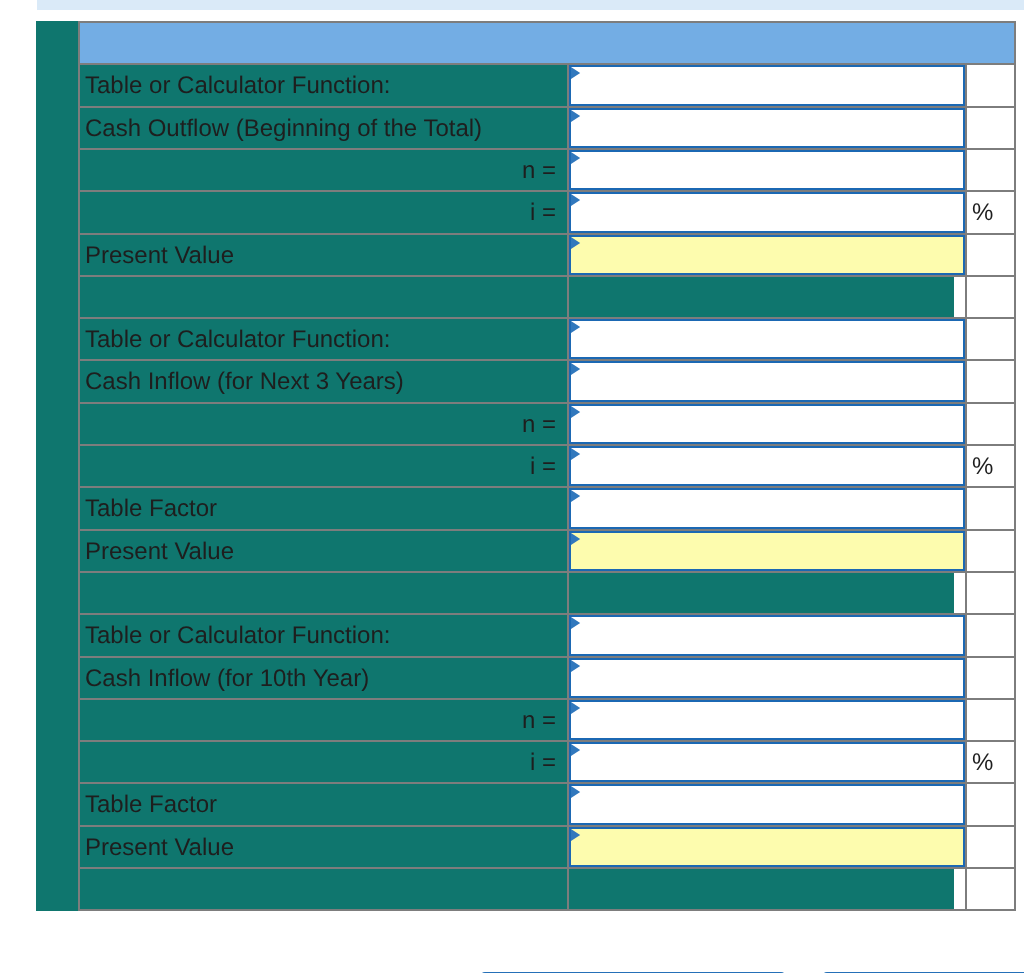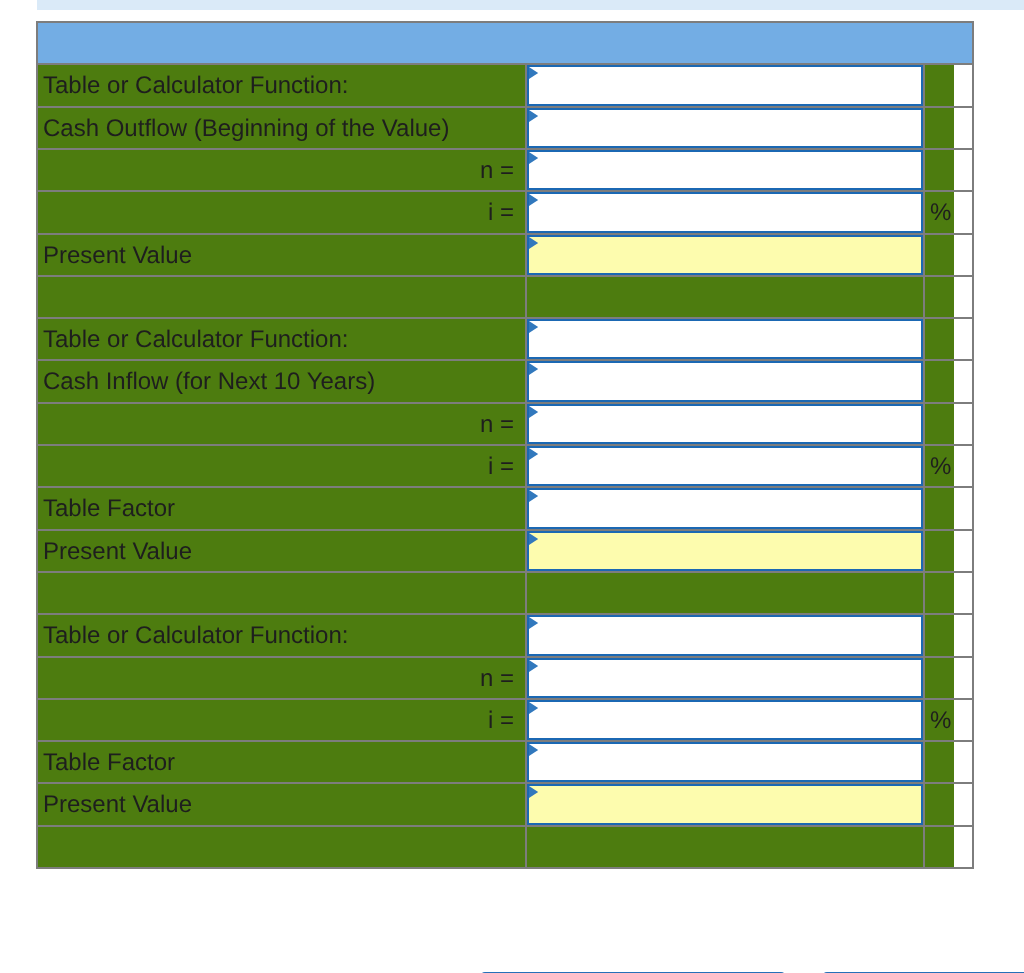--- a/index.html
+++ b/index.html
@@ -1,21 +1,21 @@
 <!DOCTYPE html>
 <html><head>
 <meta charset="utf-8">
 <title>Worksheet</title>
 <style>
   html,body{margin:0;padding:0;background:#ffffff;overflow:hidden;}
   body{width:1024px;height:973px;overflow:hidden;font-family:"Liberation Sans",sans-serif;
        -webkit-font-smoothing:antialiased;text-rendering:geometricPrecision;}
   #page{position:relative;width:1024px;height:973px;}
   .topstrip{position:absolute;left:37px;top:0;right:0;height:10px;background:#daeaf8;}
-  .sheet{position:absolute;left:36.4px;top:21.4px;width:918px;box-sizing:border-box;background:#4d7c0f;}
+  .sheet{position:absolute;left:36.4px;top:21.4px;width:918px;box-sizing:border-box;background:#0f766e;padding-left:42px;}
   table{border-collapse:collapse;width:100%;table-layout:fixed;border:2px solid #7d7d7d;}
   .lbl,.rt,.pct{will-change:transform;}
   td{border:2px solid #7d7d7d;padding:0;height:42.3px;box-sizing:border-box;vertical-align:middle;}
   .c1{width:489px;}
   .c2{width:398px;}
   .c3{width:49px;}
   .hdr{background:#73ade4;height:42px;border:none;}
   .lbl,.rt,.pct{font-size:24px;color:#1e1e1e;line-height:1;padding-top:2.2px;}
   .lbl{padding-left:5px;}
   .rt{text-align:right;padding-right:11px;}
@@ -48,21 +48,21 @@
               <div class="field">
                 <svg class="arrow" viewBox="0 0 9.6 12" aria-hidden="true">
                   <path d="M0 0 L9.2 6 L0 12 Z" fill="#3178bd"></path>
                 </svg>
                 <span class="fval"></span>
               </div>
             </td>
             <td class="c3 pct"><span></span></td>
           </tr>
           <tr>
-            <td class="c1 lbl"><span>Cash Outflow (Beginning of the Value)</span></td>
+            <td class="c1 lbl"><span>Cash Outflow (Beginning of the Total)</span></td>
             <td class="c2">
               <div class="field">
                 <svg class="arrow" viewBox="0 0 9.6 12" aria-hidden="true">
                   <path d="M0 0 L9.2 6 L0 12 Z" fill="#3178bd"></path>
                 </svg>
                 <span class="fval"></span>
               </div>
             </td>
             <td class="c3 pct"><span></span></td>
           </tr>
@@ -113,21 +113,21 @@
               <div class="field">
                 <svg class="arrow" viewBox="0 0 9.6 12" aria-hidden="true">
                   <path d="M0 0 L9.2 6 L0 12 Z" fill="#3178bd"></path>
                 </svg>
                 <span class="fval"></span>
               </div>
             </td>
             <td class="c3 pct"><span></span></td>
           </tr>
           <tr>
-            <td class="c1 lbl"><span>Cash Inflow (for Next 10 Years)</span></td>
+            <td class="c1 lbl"><span>Cash Inflow (for Next 3 Years)</span></td>
             <td class="c2">
               <div class="field">
                 <svg class="arrow" viewBox="0 0 9.6 12" aria-hidden="true">
                   <path d="M0 0 L9.2 6 L0 12 Z" fill="#3178bd"></path>
                 </svg>
                 <span class="fval"></span>
               </div>
             </td>
             <td class="c3 pct"><span></span></td>
           </tr>
@@ -179,20 +179,32 @@
             </td>
             <td class="c3 pct"><span></span></td>
           </tr>
           <tr>
             <td class="c1 lbl"><span></span></td>
             <td class="c2"></td>
             <td class="c3 pct"><span></span></td>
           </tr>
           <tr>
             <td class="c1 lbl"><span>Table or Calculator Function:</span></td>
+            <td class="c2">
+              <div class="field">
+                <svg class="arrow" viewBox="0 0 9.6 12" aria-hidden="true">
+                  <path d="M0 0 L9.2 6 L0 12 Z" fill="#3178bd"></path>
+                </svg>
+                <span class="fval"></span>
+              </div>
+            </td>
+            <td class="c3 pct"><span></span></td>
+          </tr>
+          <tr>
+            <td class="c1 lbl"><span>Cash Inflow (for 10th Year)</span></td>
             <td class="c2">
               <div class="field">
                 <svg class="arrow" viewBox="0 0 9.6 12" aria-hidden="true">
                   <path d="M0 0 L9.2 6 L0 12 Z" fill="#3178bd"></path>
                 </svg>
                 <span class="fval"></span>
               </div>
             </td>
             <td class="c3 pct"><span></span></td>
           </tr>

